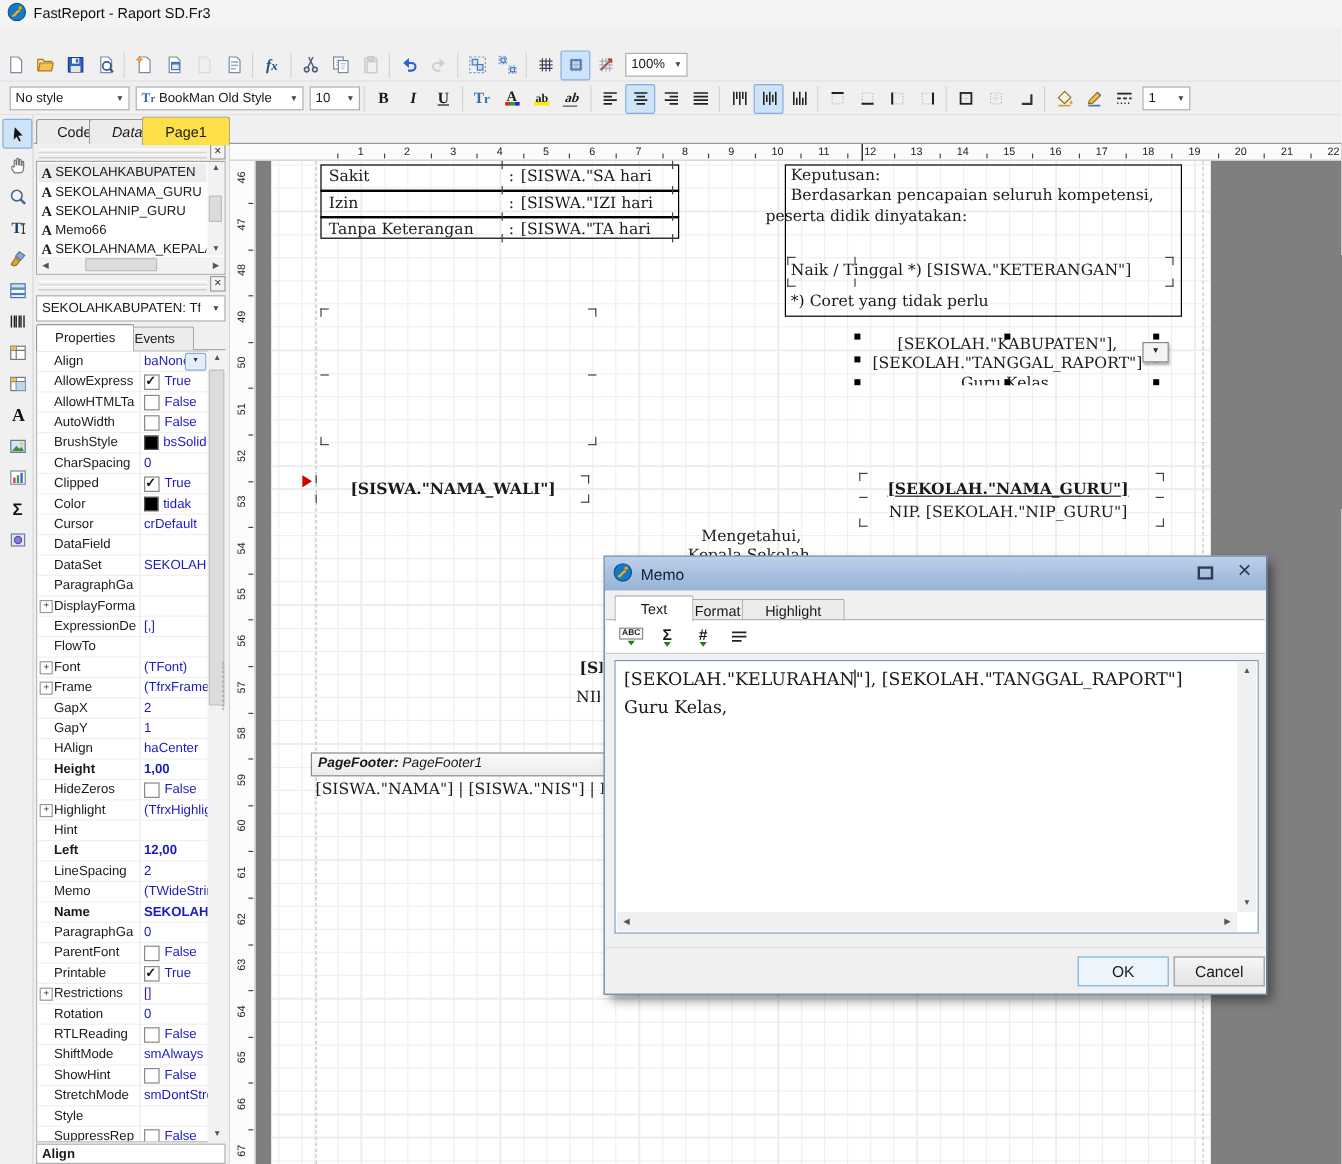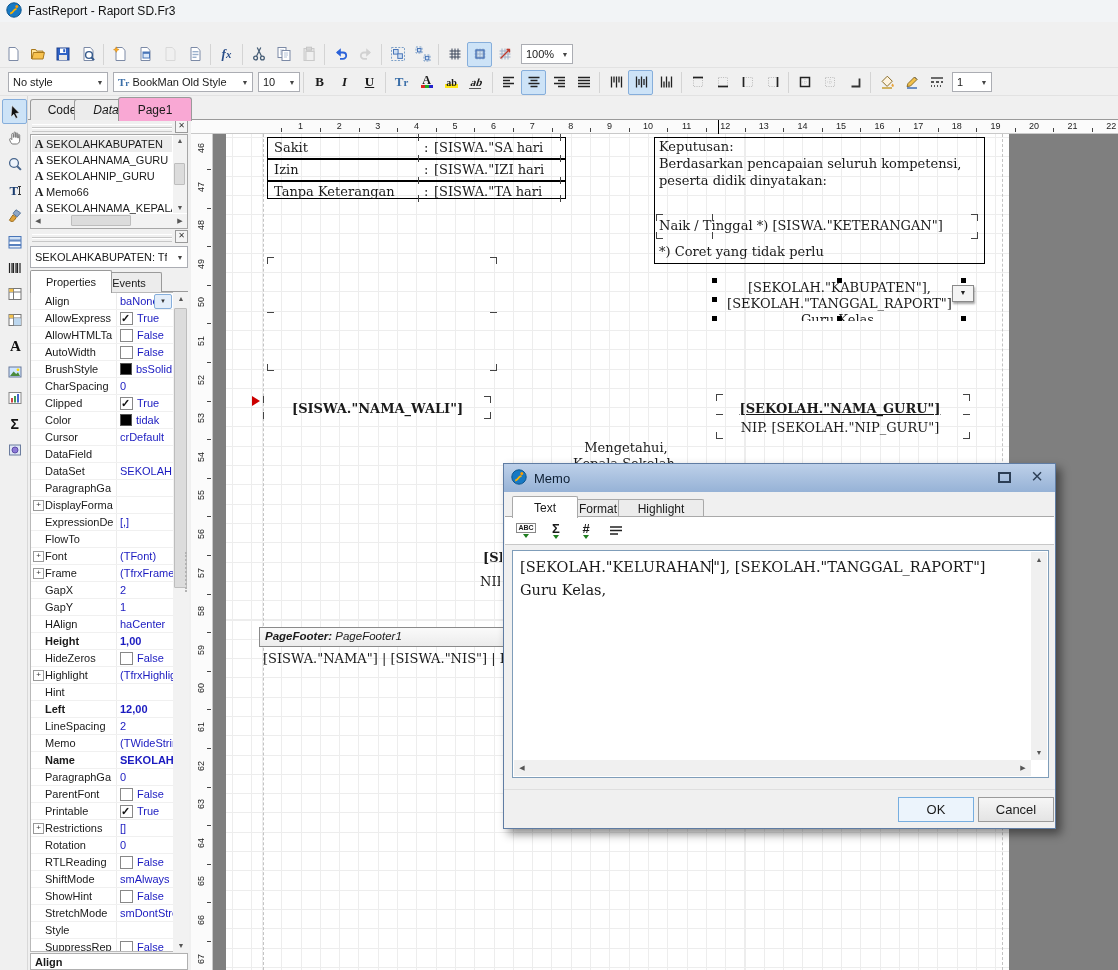--- a/index.html
+++ b/index.html
@@ -25,21 +25,21 @@
 .uL{font-family:"Liberation Serif",serif;font-weight:bold;font-size:13px;text-decoration:underline;}
 .trc{font-family:"Liberation Serif",serif;font-weight:bold;color:#3a6ea8;font-size:13px;}
 .fcA{font-family:"Liberation Serif",serif;font-weight:bold;font-size:12px;line-height:9px;display:flex;flex-direction:column;align-items:center;}
 .cbar{width:12px;height:3px;display:flex;}
 .cbar i{flex:1;}
 .hlab{font-family:"Liberation Serif",serif;font-weight:bold;font-size:10px;background:linear-gradient(to top,#ffe814 35%,transparent 35%);padding:0 1px;}
 .rot{font-family:"Liberation Serif",serif;font-weight:bold;font-size:11px;transform:skewX(-18deg);border-bottom:1px solid #555;}
 
 #pagetabs{left:0;top:96px;width:1118px;height:24px;border-bottom:1px solid #9a9a9a;box-sizing:border-box;}
 .ptab{position:absolute;top:3px;height:20px;padding:0 10px;border:1px solid #9a9a9a;border-bottom:none;border-radius:3px 3px 0 0;background:#ececec;display:flex;align-items:center;font-size:12px;}
-.ptab.active{top:1px;height:23px;background:#f9a8d4;z-index:2;}
+.ptab.active{top:1px;height:23px;background:#fde047;z-index:2;}
 
 #toolcol{left:0;top:96px;width:28px;height:874px;background:#f0f0f0;border-right:1px solid #d8d8d8;box-sizing:border-box;}
 .tool{position:absolute;left:2px;width:23px;height:23px;display:flex;align-items:center;justify-content:center;border:1px solid transparent;border-radius:2px;}
 .tool.sel{background:#cde3f7;border-color:#86aedb;}
 
 .phead{position:absolute;left:30px;width:158px;height:10px;}
 .phead .gr{position:absolute;left:2px;right:16px;height:2px;border-top:1px solid #fff;border-bottom:1px solid #c7c7c7;}
 .pclose{position:absolute;right:0;top:-2px;width:11px;height:11px;border:1px solid #9a9a9a;background:#f4f4f4;font-size:8px;line-height:9px;text-align:center;color:#333;}
 #tree{left:30px;top:134px;width:158px;height:95px;background:#fff;border:1px solid #a6a6a6;box-sizing:border-box;}
 .titem{position:absolute;left:1px;width:140px;height:16px;display:flex;align-items:center;font-size:11px;white-space:nowrap;overflow:hidden;}
@@ -1053,21 +1053,21 @@
     <span class="tkv" style="left:192px;top:21px;"></span>
       <span class="tkv" style="left:334px;top:21px;"></span>
     <span class="tkv" style="left:192px;top:43px;"></span>
       <span class="tkv" style="left:334px;top:43px;"></span>
     <span class="tkv" style="left:192px;top:61px;"></span>
       <span class="tkv" style="left:334px;top:61px;"></span>
 
     <div class="bx" style="left:428px;top:3px;width:331px;height:127px;"></div>
     <div class="rpt srf" style="left:433px;top:5px;">Keputusan:</div>
     <div class="rpt srf" style="left:433px;top:22px;">Berdasarkan pencapaian seluruh kompetensi,</div>
-    <div class="rpt srf" style="left:433px;top:39px;">peserta didik dinyatakan:</div>
+    <div class="rpt srf" style="left:412px;top:39px;">peserta didik dinyatakan:</div>
     <div class="rpt srf" style="left:433px;top:84px;">Naik  /  Tinggal *) [SISWA."KETERANGAN"]</div>
     <div class="rpt srf" style="left:433px;top:110px;">*) Coret yang tidak perlu</div>
     <span class="mk tl" style="left:430px;top:80px;"></span>
       <span class="mk tr" style="left:745px;top:80px;"></span>
     <span class="mk bl" style="left:430px;top:98px;"></span>
       <span class="mk br" style="left:745px;top:98px;"></span>
     <span class="tkv" style="left:486px;top:80px;"></span>
       <span class="tkv" style="left:486px;top:98px;"></span>
 
     <span class="mk tl" style="left:41px;top:123px;"></span>

